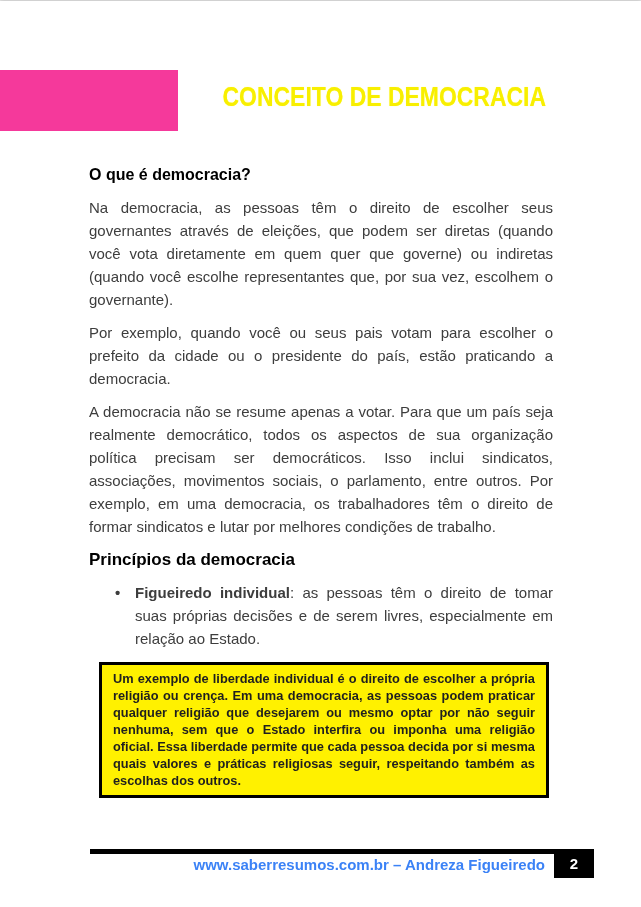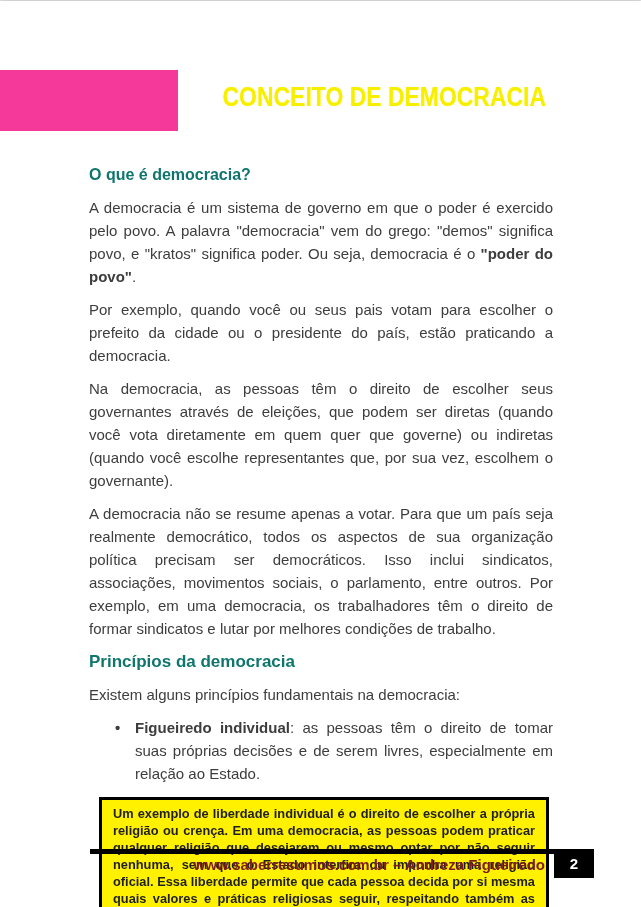--- a/index.html
+++ b/index.html
@@ -28,21 +28,21 @@
     letter-spacing:0px;
     transform:scaleX(0.85);
     transform-origin:center;
     text-shadow:0 0 1px #fff95e;
   }
   .content{
     position:absolute;left:89px;top:162px;width:464px;
     color:#3d3d3d;font-size:15px;line-height:23px;
   }
   .content h2{
-    font-size:16px;line-height:23px;font-weight:bold;color:#0f766e;
+    font-size:16px;line-height:23px;font-weight:bold;color:#000000;
     margin:0 0 10px 0;
   }
   .content h2.centered{
     text-align:left;font-size:17px;
   }
   .content p{
     margin:0 0 10px 0;
     text-align:justify;
   }
   .content p.no-justify{text-align:left;}
@@ -67,21 +67,21 @@
     font-size:12.8px;line-height:17px;
     font-weight:bold;color:#1f1f1f;
     text-align:justify;
   }
   .footer-rule{
     position:absolute;left:90px;top:848px;
     width:464px;height:5px;background:#000000;
   }
   .footer-text{
     position:absolute;right:96px;top:855px;
-    font-size:15px;font-weight:bold;color:#7f1d1d;
+    font-size:15px;font-weight:bold;color:#3b82f6;
     white-space:nowrap;
   }
   .page-badge{
     position:absolute;left:554px;top:848px;
     width:40px;height:29px;background:#000000;
     color:#ffffff;font-size:15px;font-weight:bold;
     text-align:center;line-height:29px;
   }
 </style>
 </head>
@@ -92,33 +92,31 @@
   <div class="pink-banner"></div>
 
   <div class="title-wrap">
     <span class="title-text">CONCEITO DE DEMOCRACIA</span>
   </div>
 
   <div class="content">
 
     <h2>O que é democracia?</h2>
 
-    <p><span>A democracia é um sistema de governo em que o poder é exercido pelo povo. A palavra "democracia" vem do grego: "demos" significa povo, e "kratos" significa poder. Ou seja, democracia é o </span><b>"poder do povo"</b><span>.</span></p>
 
 
+    <p>Na democracia, as pessoas têm o direito de escolher seus governantes através de eleições, que podem ser diretas (quando você vota diretamente em quem quer que governe) ou indiretas (quando você escolhe representantes que, por sua vez, escolhem o governante).</p>
+
     <p>Por exemplo, quando você ou seus pais votam para escolher o prefeito da cidade ou o presidente do país, estão praticando a democracia.</p>
-
-    <p>Na democracia, as pessoas têm o direito de escolher seus governantes através de eleições, que podem ser diretas (quando você vota diretamente em quem quer que governe) ou indiretas (quando você escolhe representantes que, por sua vez, escolhem o governante).</p>
 
 
     <p>A democracia não se resume apenas a votar. Para que um país seja realmente democrático, todos os aspectos de sua organização política precisam ser democráticos. Isso inclui sindicatos, associações, movimentos sociais, o parlamento, entre outros. Por exemplo, em uma democracia, os trabalhadores têm o direito de formar sindicatos e lutar por melhores condições de trabalho.</p>
 
     <h2 class="centered">Princípios da democracia</h2>
 
-    <p class="no-justify">Existem alguns princípios fundamentais na democracia:</p>
 
     <div class="bullet-row">
       <span class="bullet-glyph">•</span>
       <p class="bullet-text"><b>Figueiredo individual</b><span>: as pessoas têm o direito de tomar suas próprias decisões e de serem livres, especialmente em relação ao Estado.</span></p>
     </div>
 
     <div class="highlight-box">Um exemplo de liberdade individual é o direito de escolher a própria religião ou crença. Em uma democracia, as pessoas podem praticar qualquer religião que desejarem ou mesmo optar por não seguir nenhuma, sem que o Estado interfira ou imponha uma religião oficial. Essa liberdade permite que cada pessoa decida por si mesma quais valores e práticas religiosas seguir, respeitando também as escolhas dos outros.</div>
 
   </div>
 

